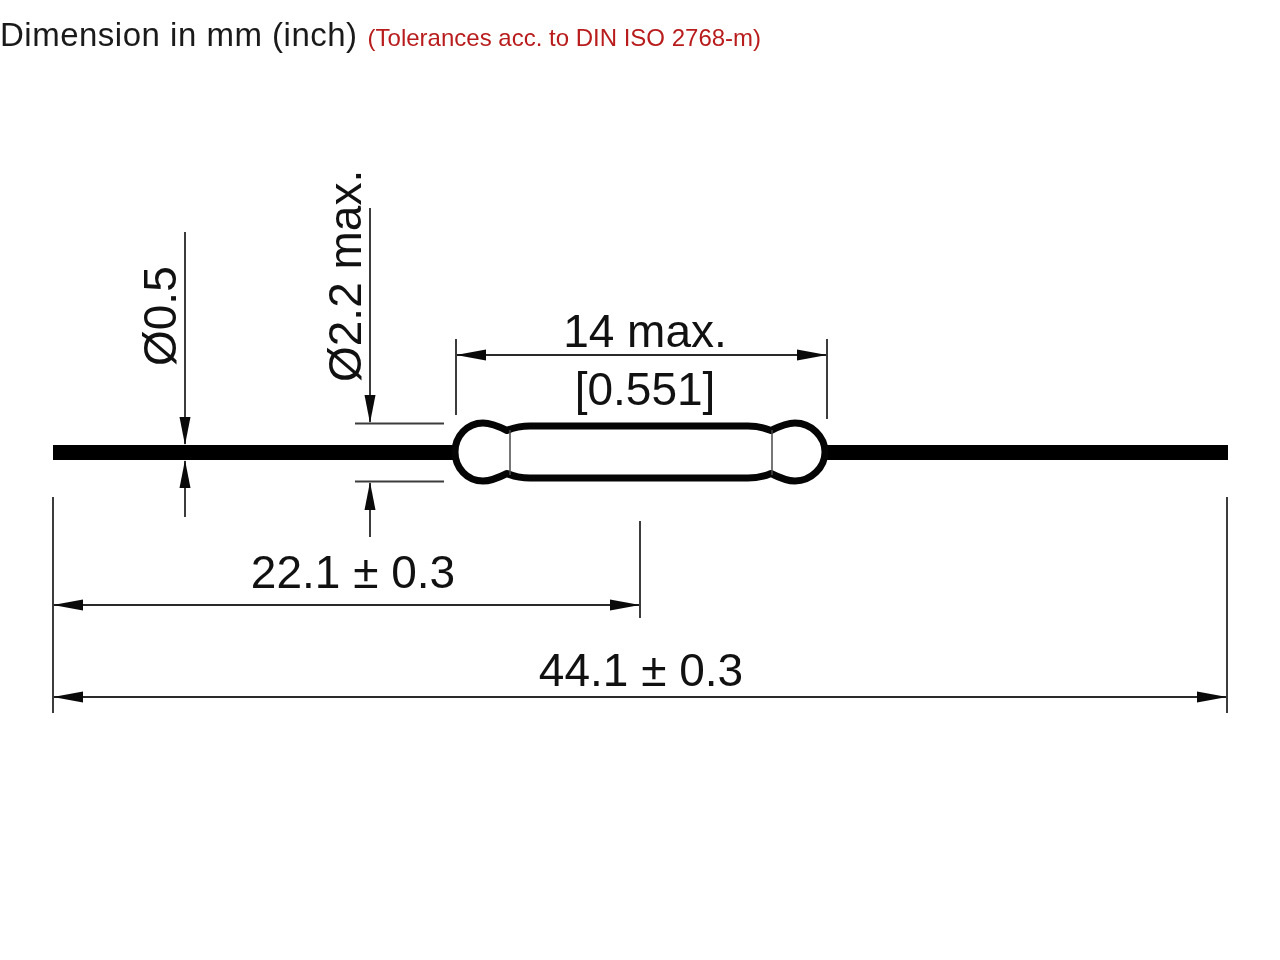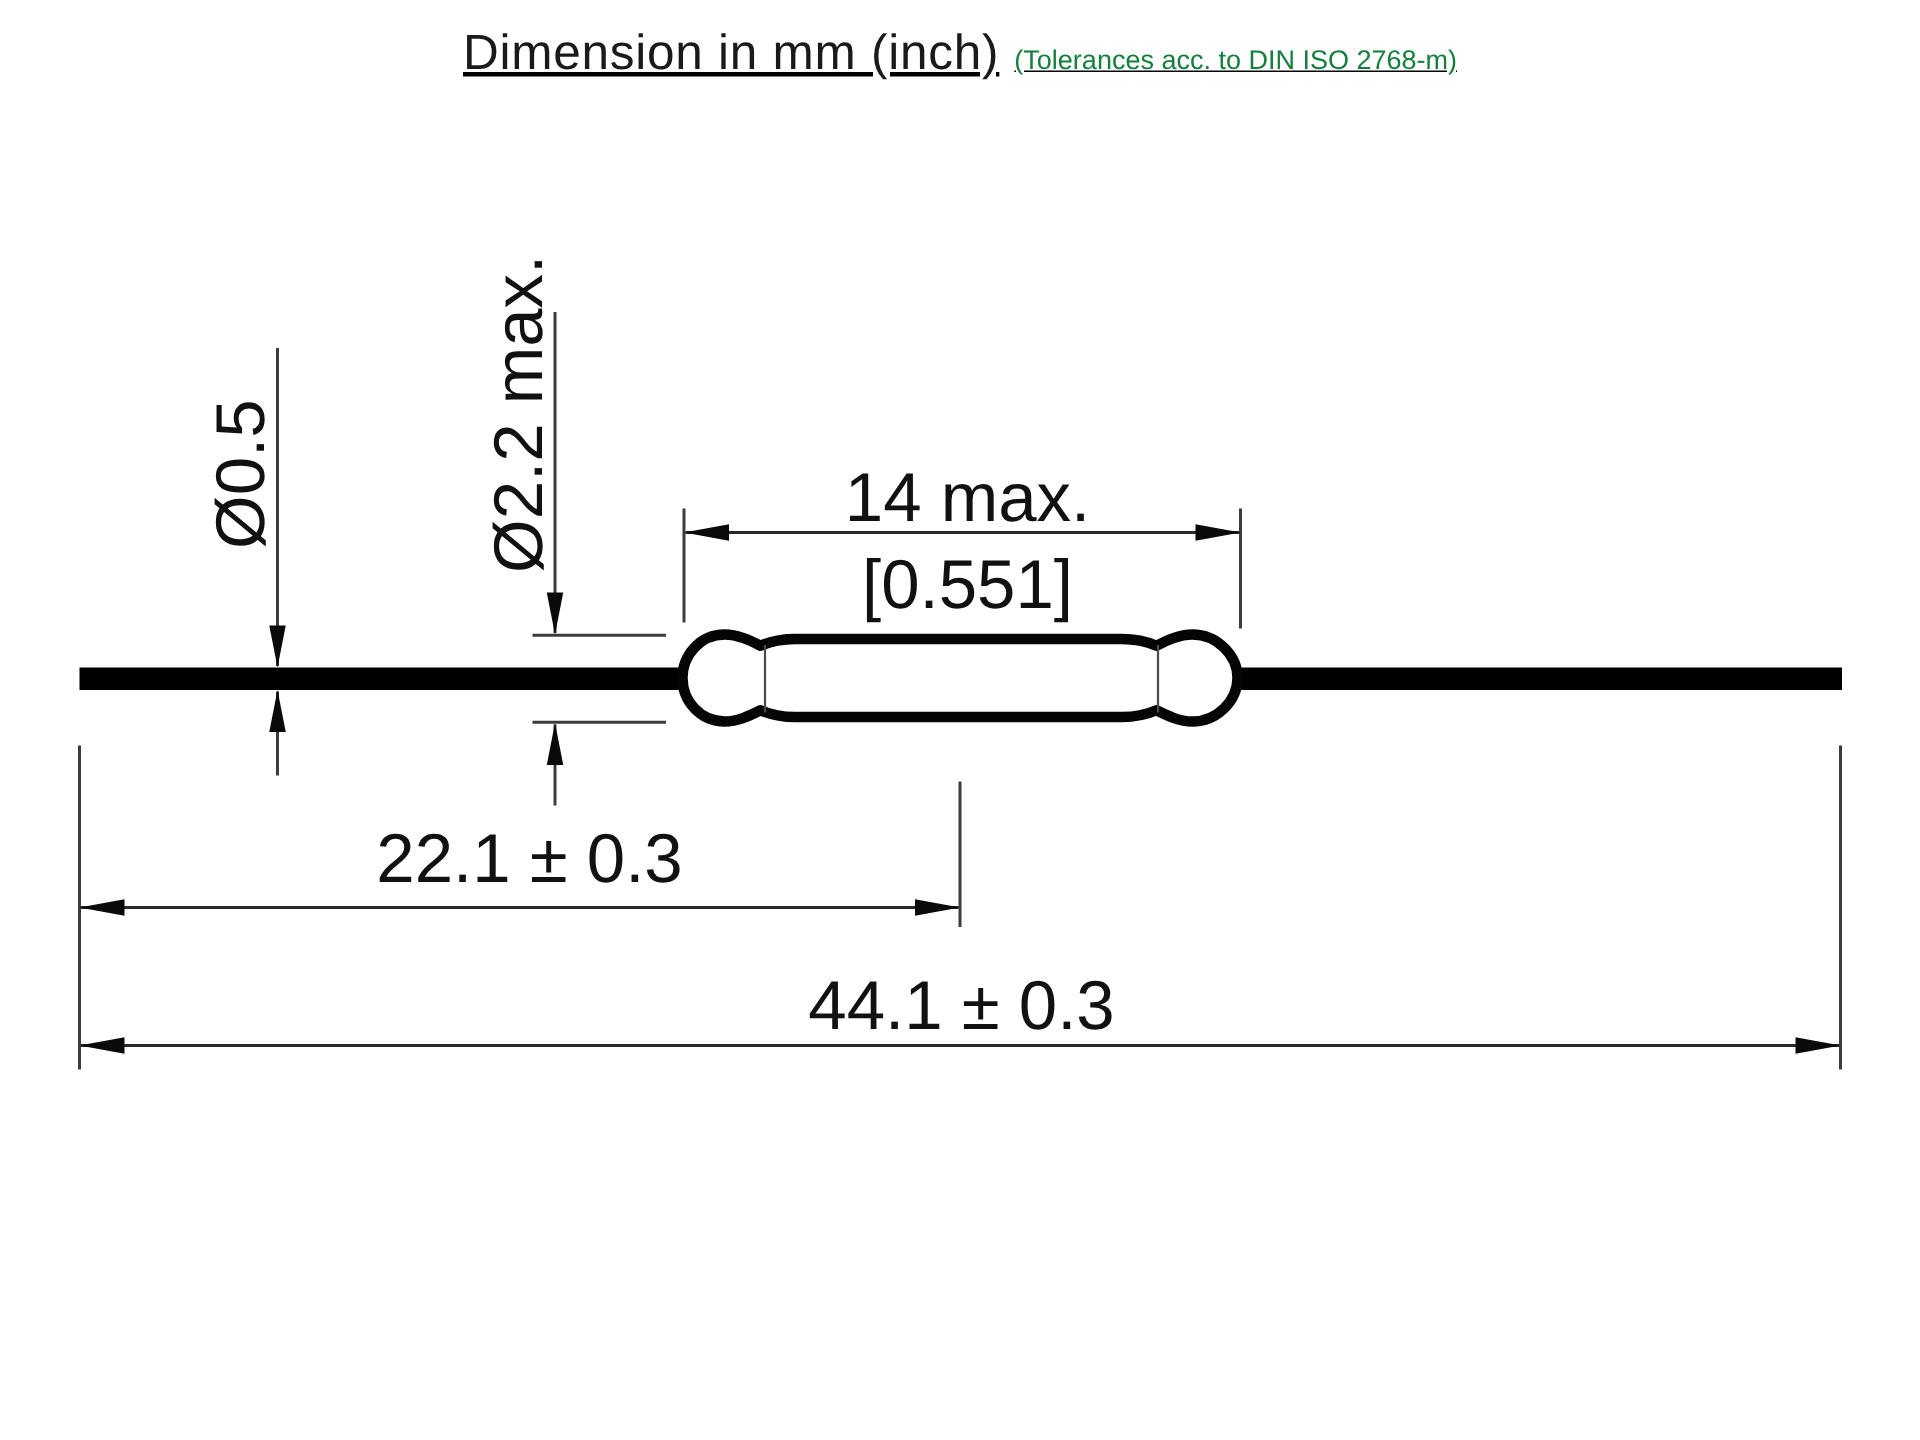--- a/index.html
+++ b/index.html
@@ -14,34 +14,32 @@
     background: #ffffff;
     overflow: hidden;
     font-family: "Liberation Sans", sans-serif;
   }
   .title-row {
     position: absolute;
     top: 16px;
     left: 0;
     width: 1280px;
     display: flex;
-    justify-content: center;
     align-items: baseline;
     gap: 10px;
     white-space: nowrap;
-    text-decoration: underline;
   }
   .title-main {
     font-size: 33px;
     color: #1a1a1a;
     letter-spacing: 0.5px;
   }
   .title-note {
-    font-size: 18px;
-    color: #15803d;
+    font-size: 24px;
+    color: #b91c1c;
   }
   svg.drawing {
     position: absolute;
     left: 0;
     top: 0;
   }
   svg.drawing text {
     font-family: "Liberation Sans", sans-serif;
     font-size: 46px;
     fill: #111111;

